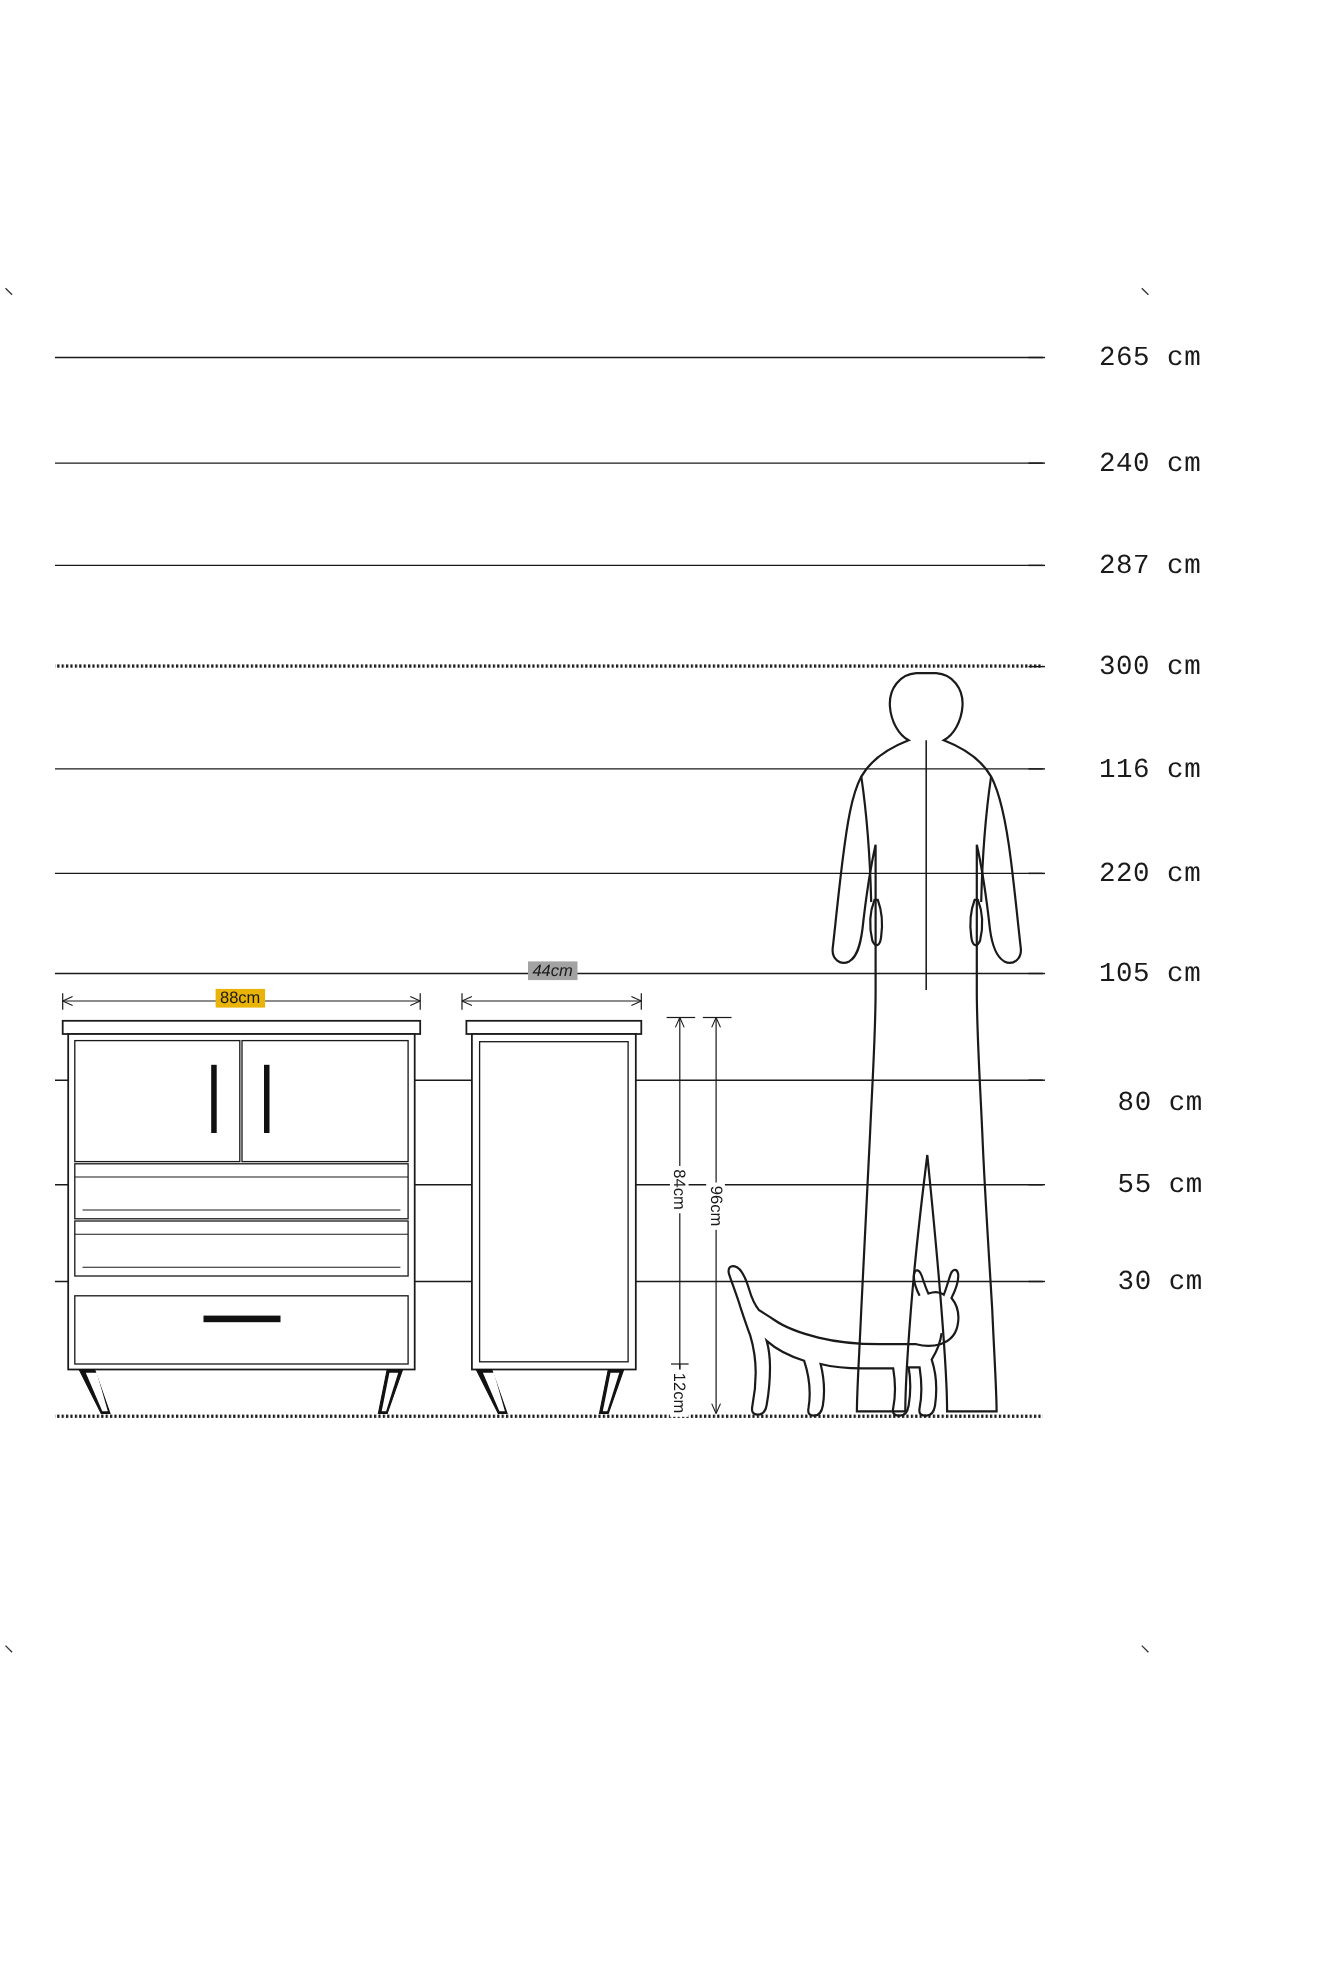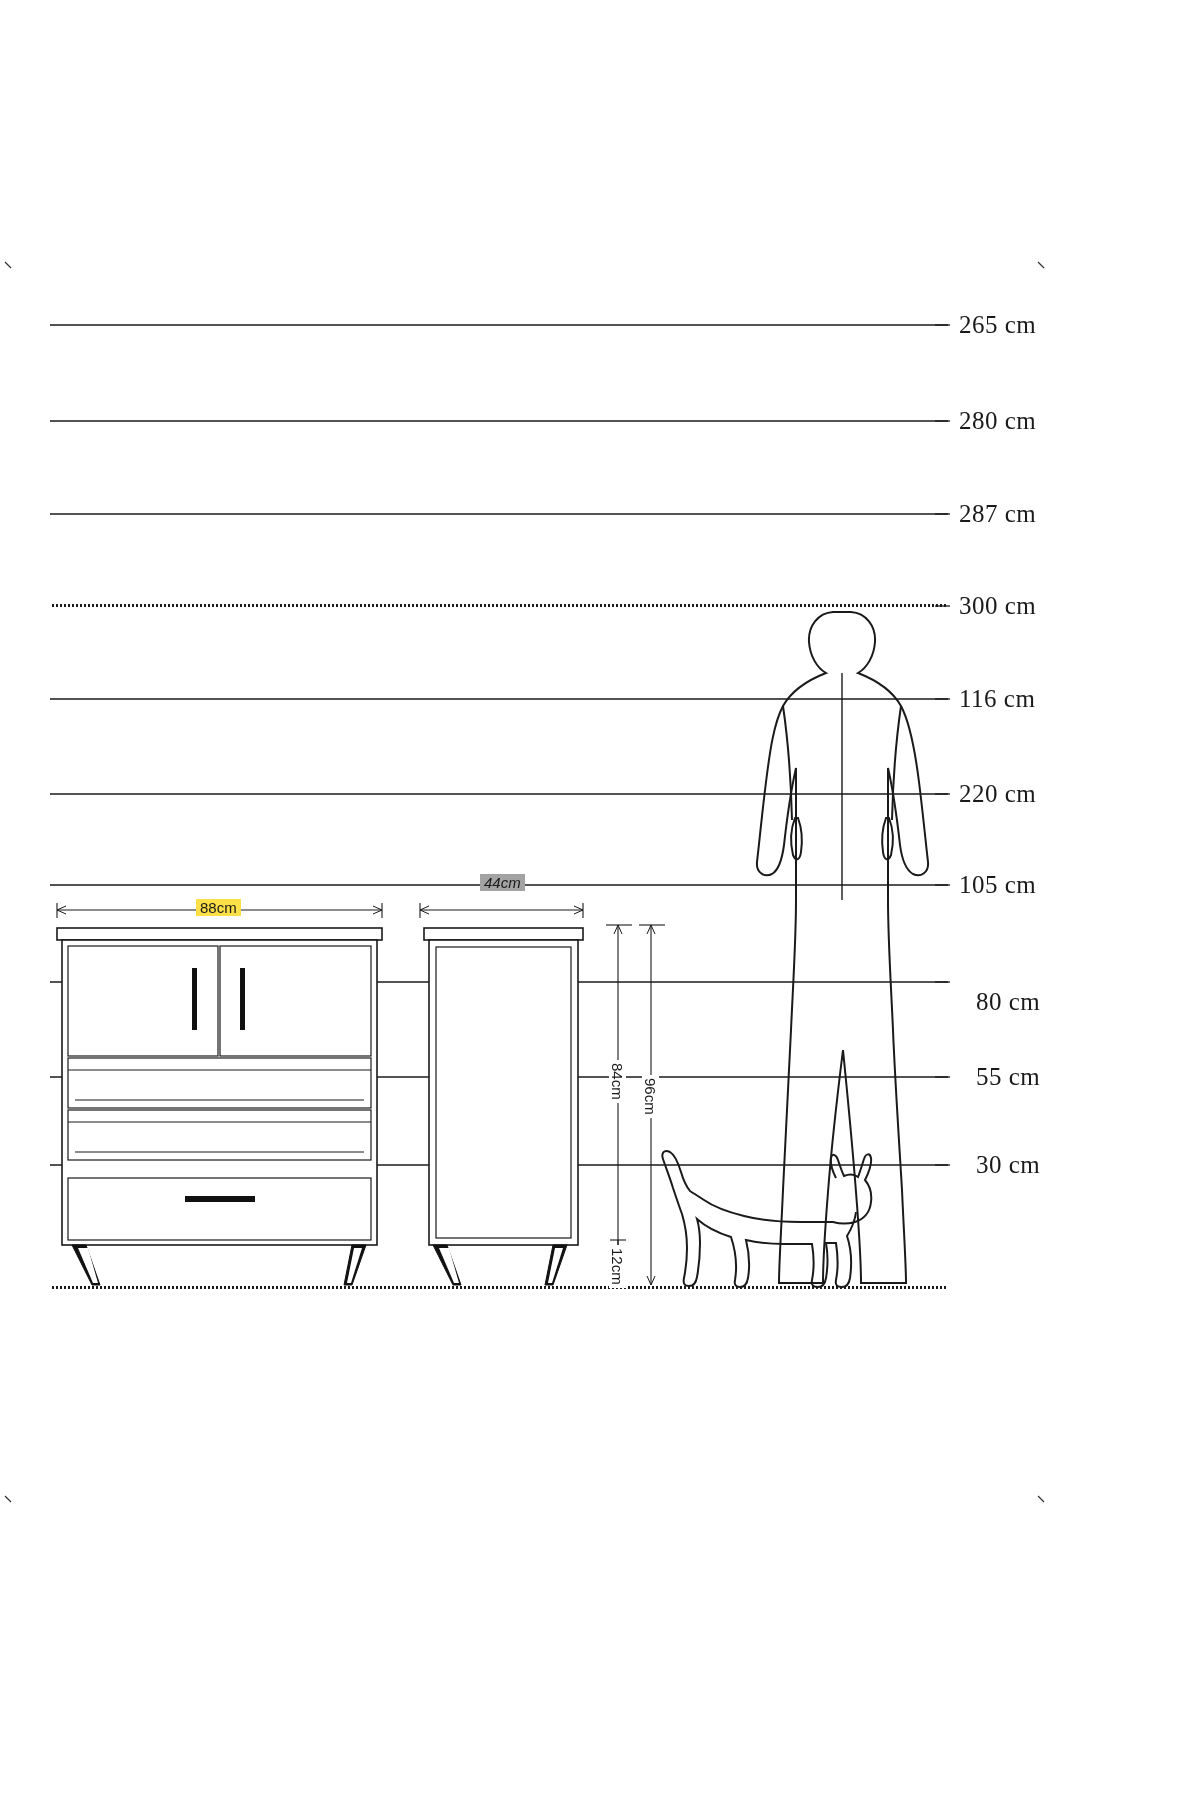--- a/index.html
+++ b/index.html
@@ -19,21 +19,22 @@
     left: 0; top: 0;
     width: 1200px;
     height: 1800px;
   }
   .scale-label {
     position: absolute;
     font-size: 25px;
     color: #1a1a1a;
     letter-spacing: 0.5px;
     white-space: nowrap;
-    font-family: Liberation Serif, serif;
+    font-family: Liberation Mono, monospace;
+    margin-left: 40px;
   }
   .dim-label {
     position: absolute;
     font-size: 15px;
     color: #1a1a1a;
     white-space: nowrap;
     font-family: "Liberation Sans", sans-serif;
   }
   .dim-label.vert {
     transform-origin: left top;
@@ -242,28 +243,28 @@
              L 836 1243
              C 838 1256, 838 1270, 836 1280
              C 835 1285, 837 1287, 842 1287
              C 846 1287, 849 1284, 850 1278
              C 852 1264, 851 1248, 847 1236
              C 852 1228, 855 1220, 856 1212"></path>
   </g>
 </svg>
 
 <div class="scale-label" style="left:959px; top:311px;">265 cm</div>
-<div class="scale-label" style="left:959px; top:407px;">280 cm</div>
+<div class="scale-label" style="left:959px; top:407px;">240 cm</div>
 <div class="scale-label" style="left:959px; top:500px;">287 cm</div>
 <div class="scale-label" style="left:959px; top:592px;">300 cm</div>
 <div class="scale-label" style="left:959px; top:685px;">116 cm</div>
 <div class="scale-label" style="left:959px; top:780px;">220 cm</div>
 <div class="scale-label" style="left:959px; top:871px;">105 cm</div>
 <div class="scale-label" style="left:976px; top:988px;">80 cm</div>
 <div class="scale-label" style="left:976px; top:1063px;">55 cm</div>
 <div class="scale-label" style="left:976px; top:1151px;">30 cm</div>
 
-<div class="dim-label" style="left:196px; top:899px; background:#fde047; padding:0 4px;">88cm</div>
+<div class="dim-label" style="left:196px; top:899px; background:#eab308; padding:0 4px;">88cm</div>
 <div class="dim-label" style="left:480px; top:874px; background:#a3a3a3; padding:0 4px;font-style:italic;">44cm</div>
 
 <div class="dim-label vert" style="left:626px; top:1060px; transform: rotate(90deg); background:#fff; padding:0 3px;">84cm</div>
 <div class="dim-label vert" style="left:659px; top:1075px; transform: rotate(90deg); background:#fff; padding:0 3px;">96cm</div>
 <div class="dim-label vert" style="left:626px; top:1245px; transform: rotate(90deg); background:#fff; padding:0 3px;">12cm</div>
 
 </body></html>

